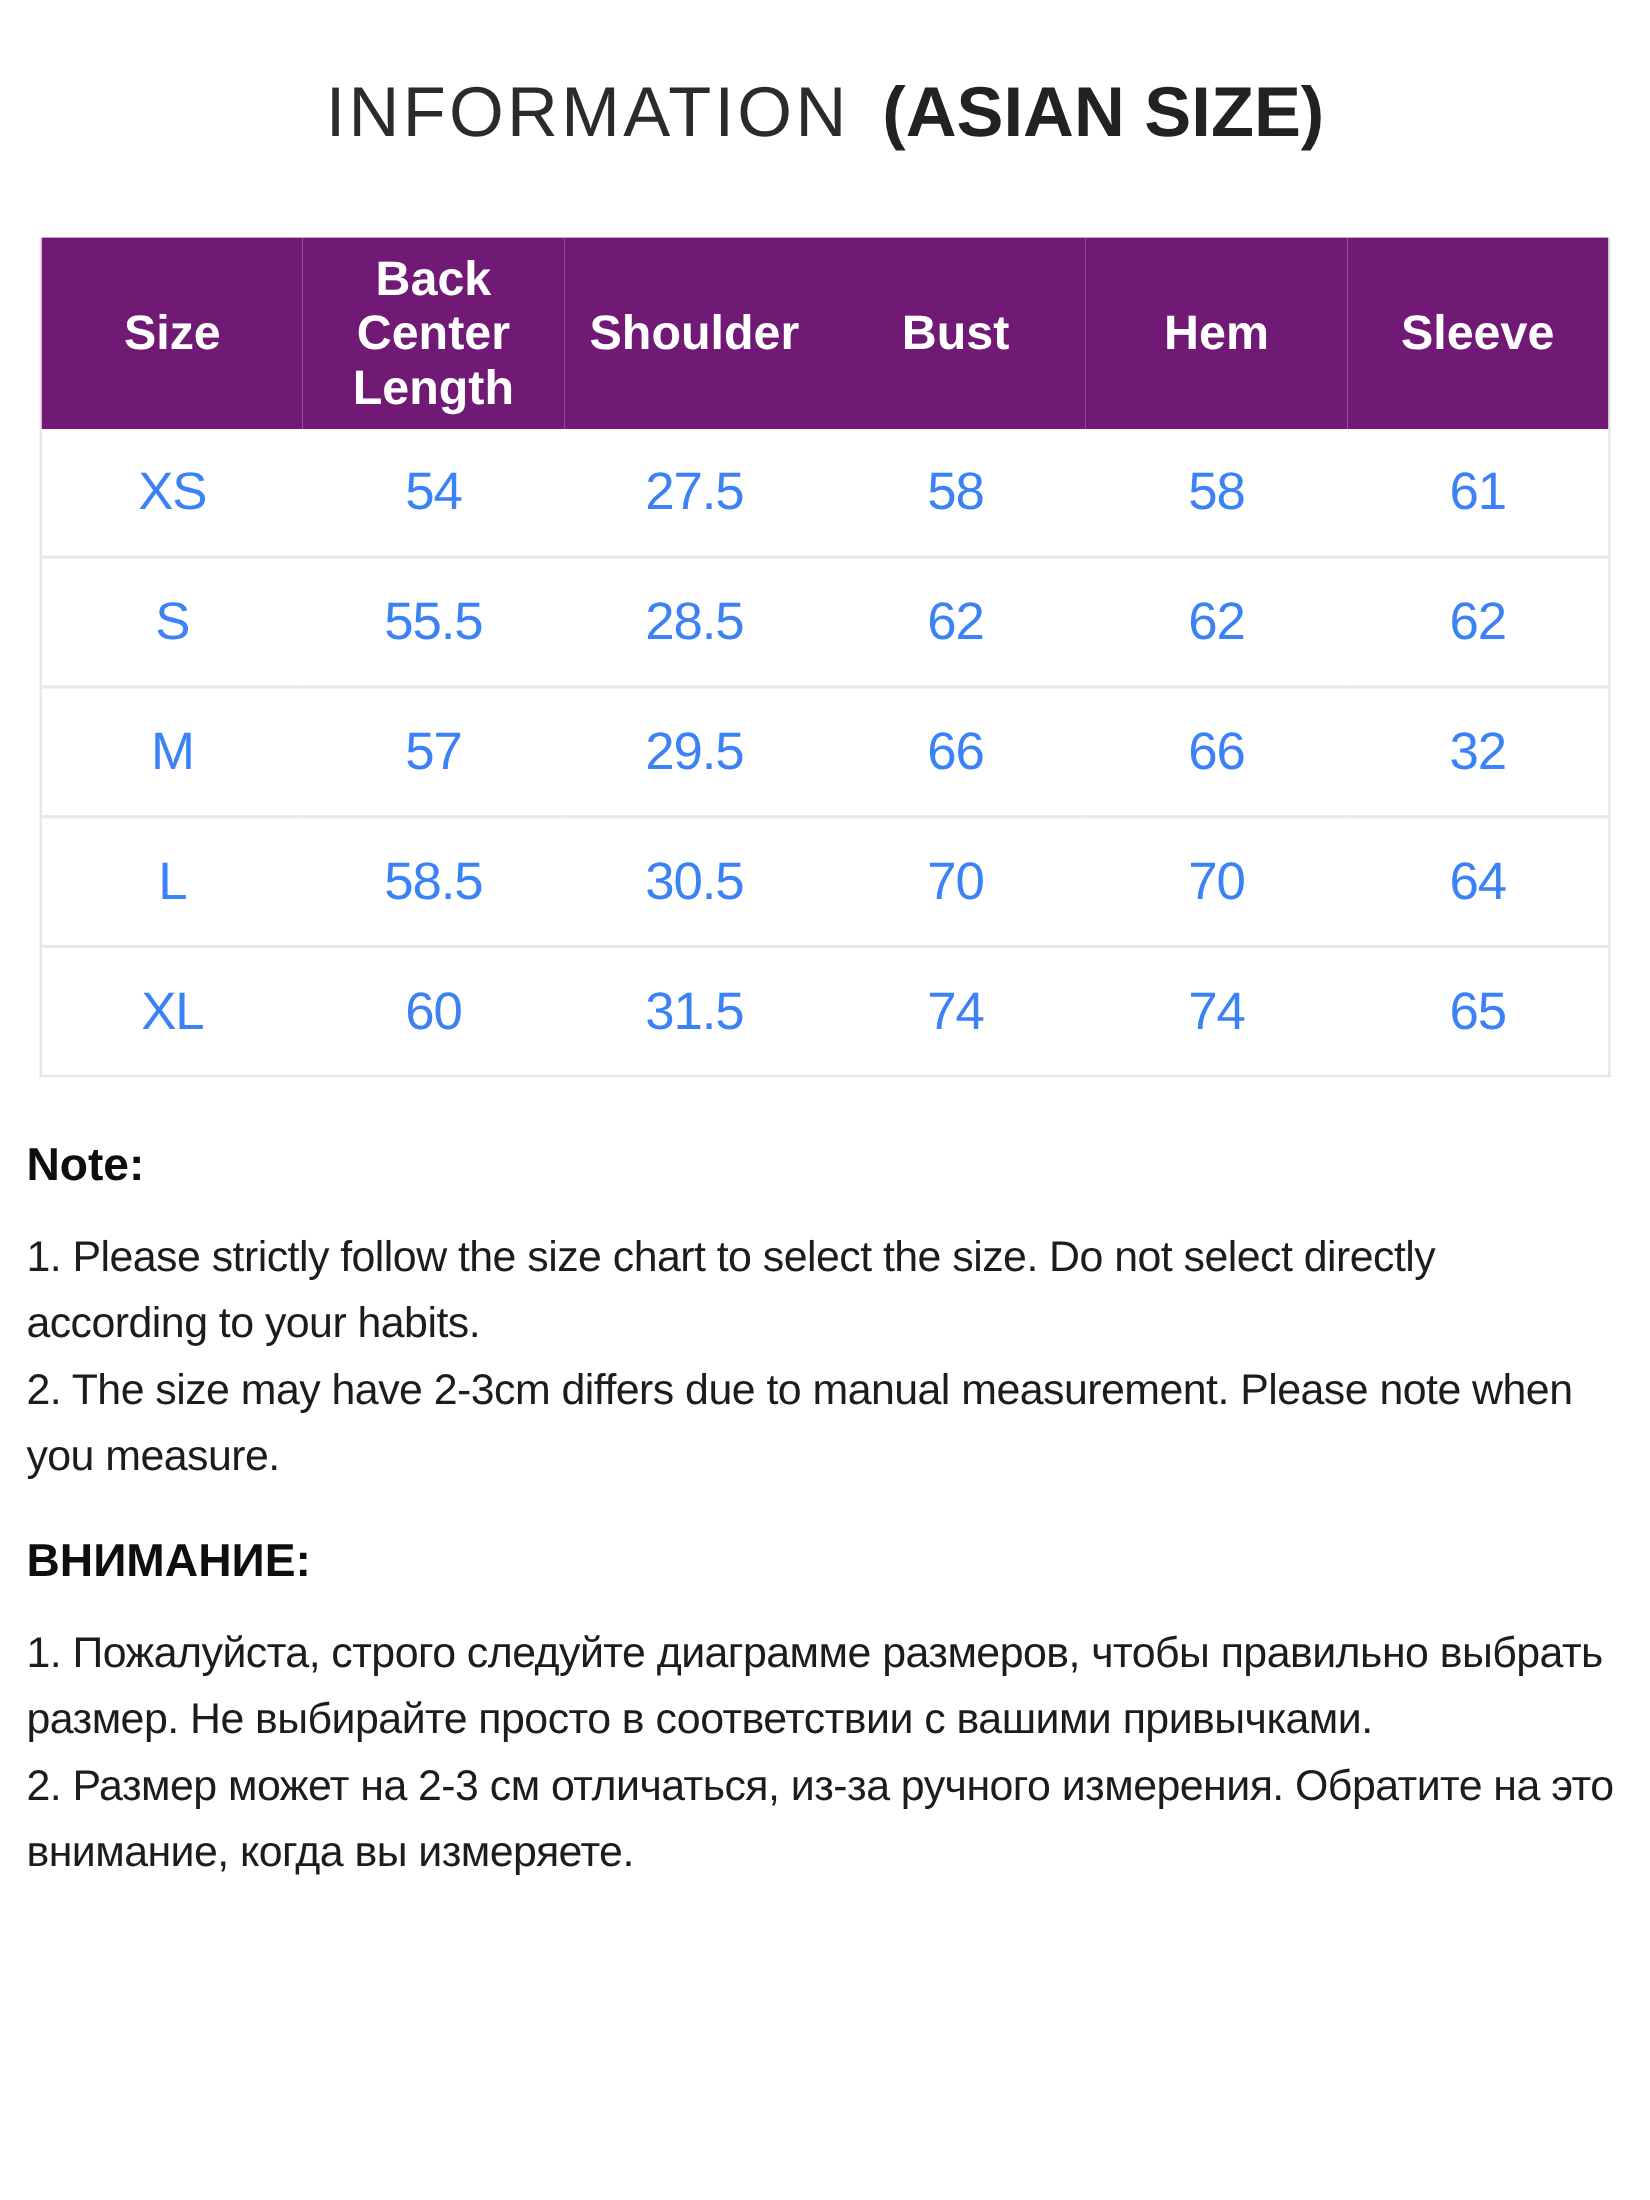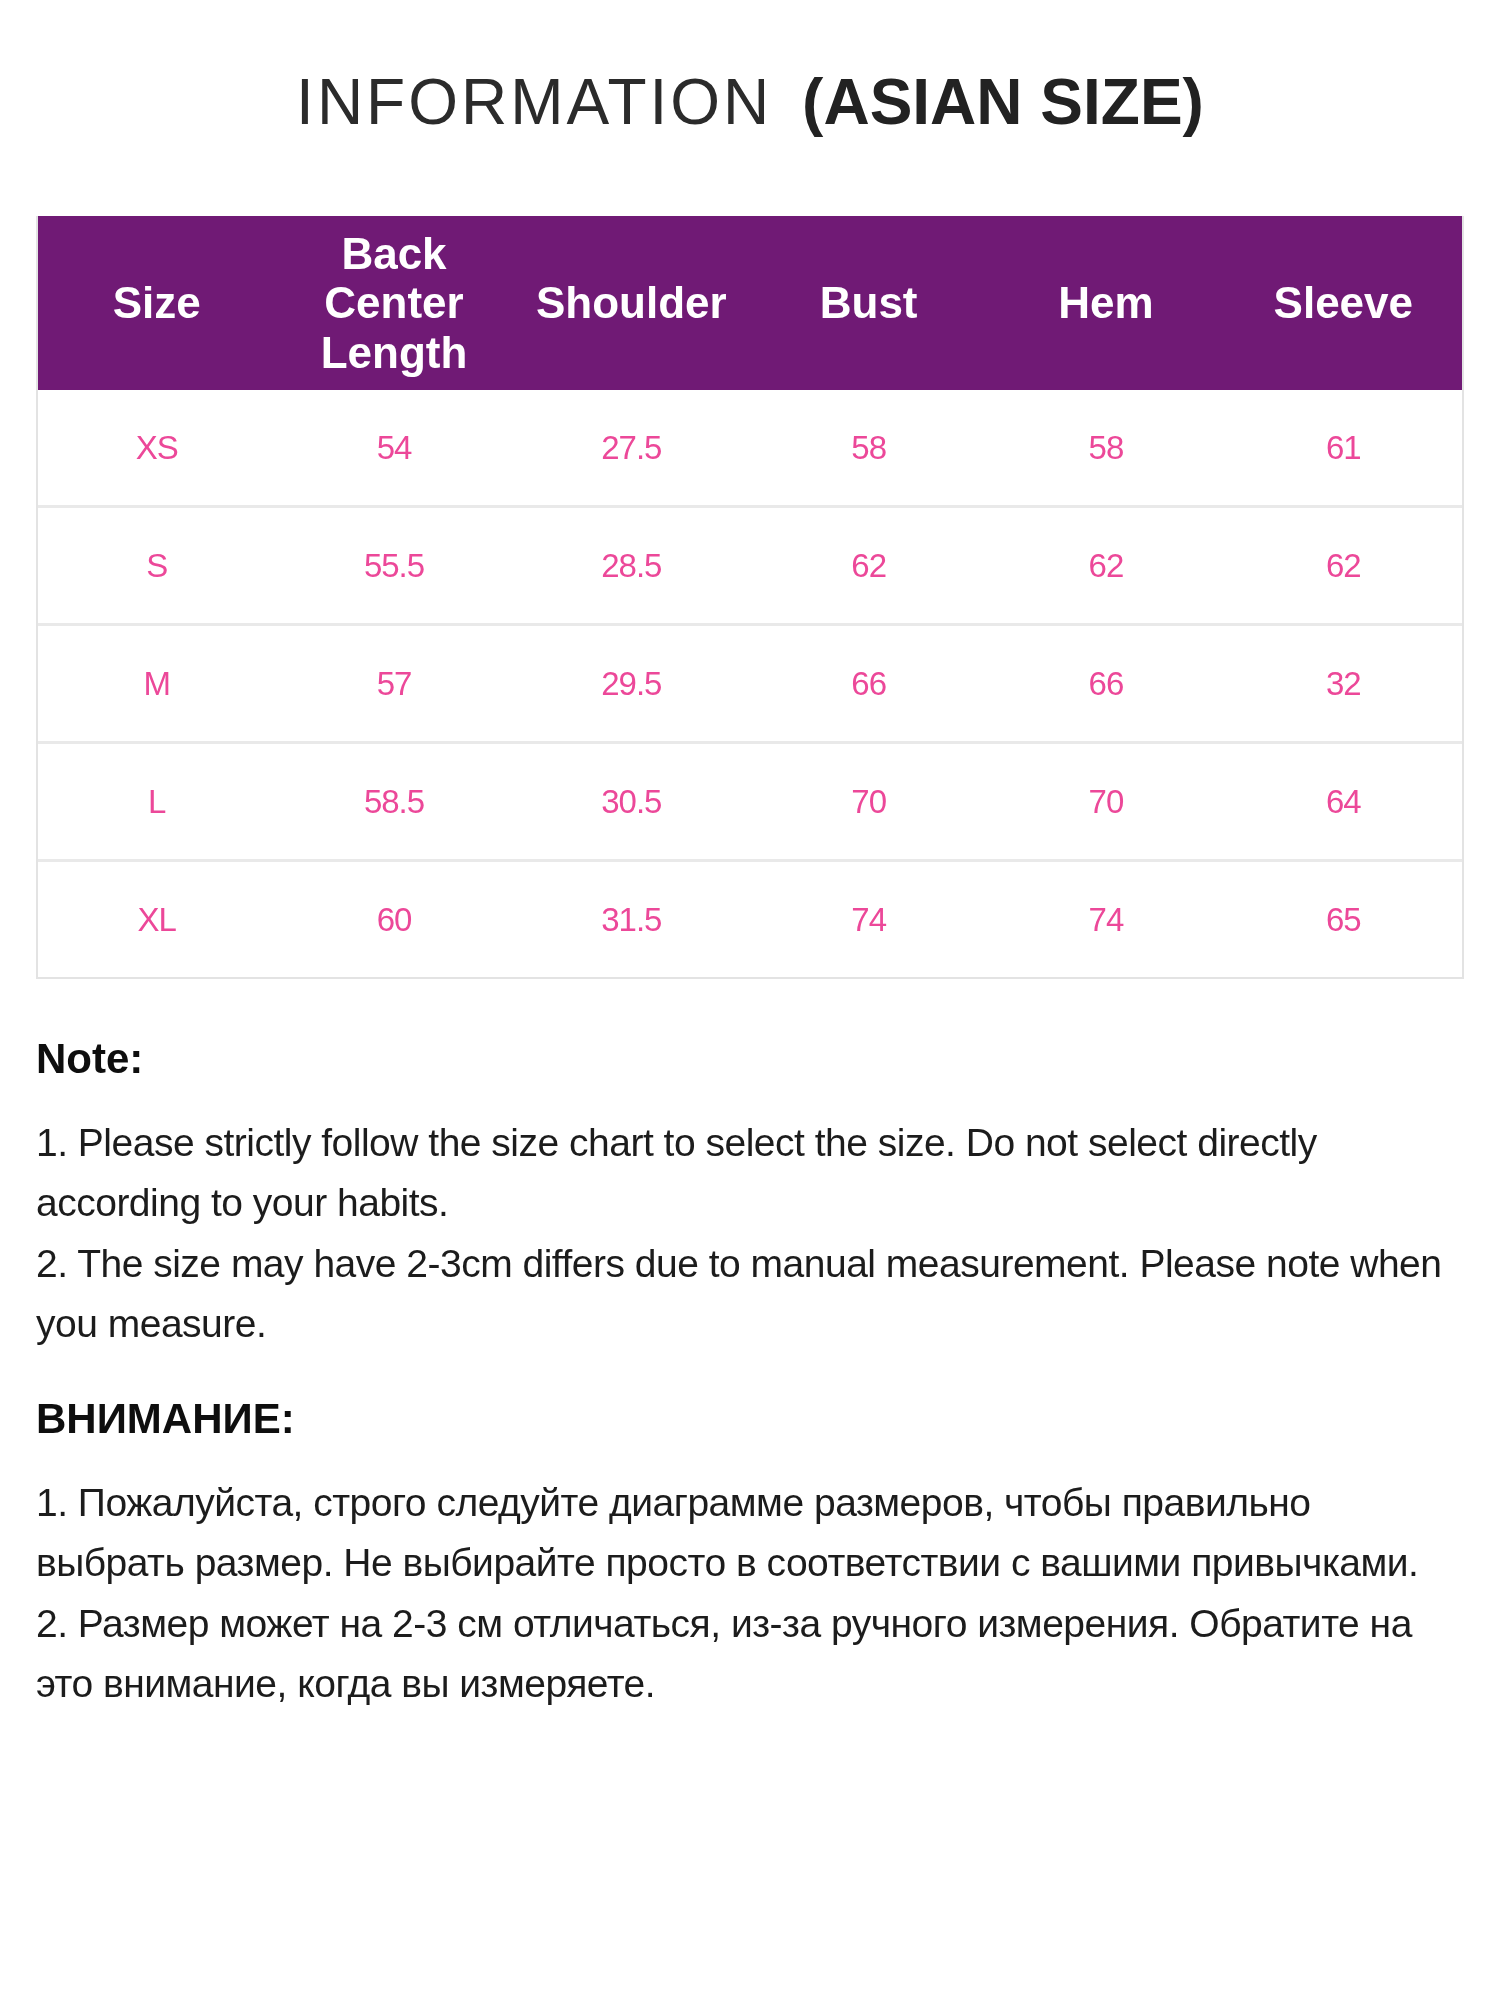--- a/index.html
+++ b/index.html
@@ -57,33 +57,33 @@
     letter-spacing: 0px;
   }
   table.size-chart thead th .hdr-wrap {
     display: inline-block;
     max-width: 280px;
   }
   table.size-chart tbody td {
     height: 113px;
     text-align: center;
     vertical-align: middle;
-    font-size: 33px;
+    font-size: 48px;
     font-weight: 300;
     letter-spacing: -1px;
-    color: #ec4899;
+    color: #3b82f6;
     border-bottom: 3px solid #e9e9e9;
     background: #ffffff;
     margin-top: 14px;
   }
   table.size-chart tbody tr:last-child td { border-bottom: none; }
 
   
   .notes {
-    margin: 0 36px;
+    margin: 0 24px;
   }
   .notes h2 {
     font-size: 42px;
     font-weight: 700;
     color: #0e0e0e;
     margin: 56px 0 30px 0;
     letter-spacing: 0px;
   }
   .notes h2.ru { margin-top: 40px; }
   .notes p {

